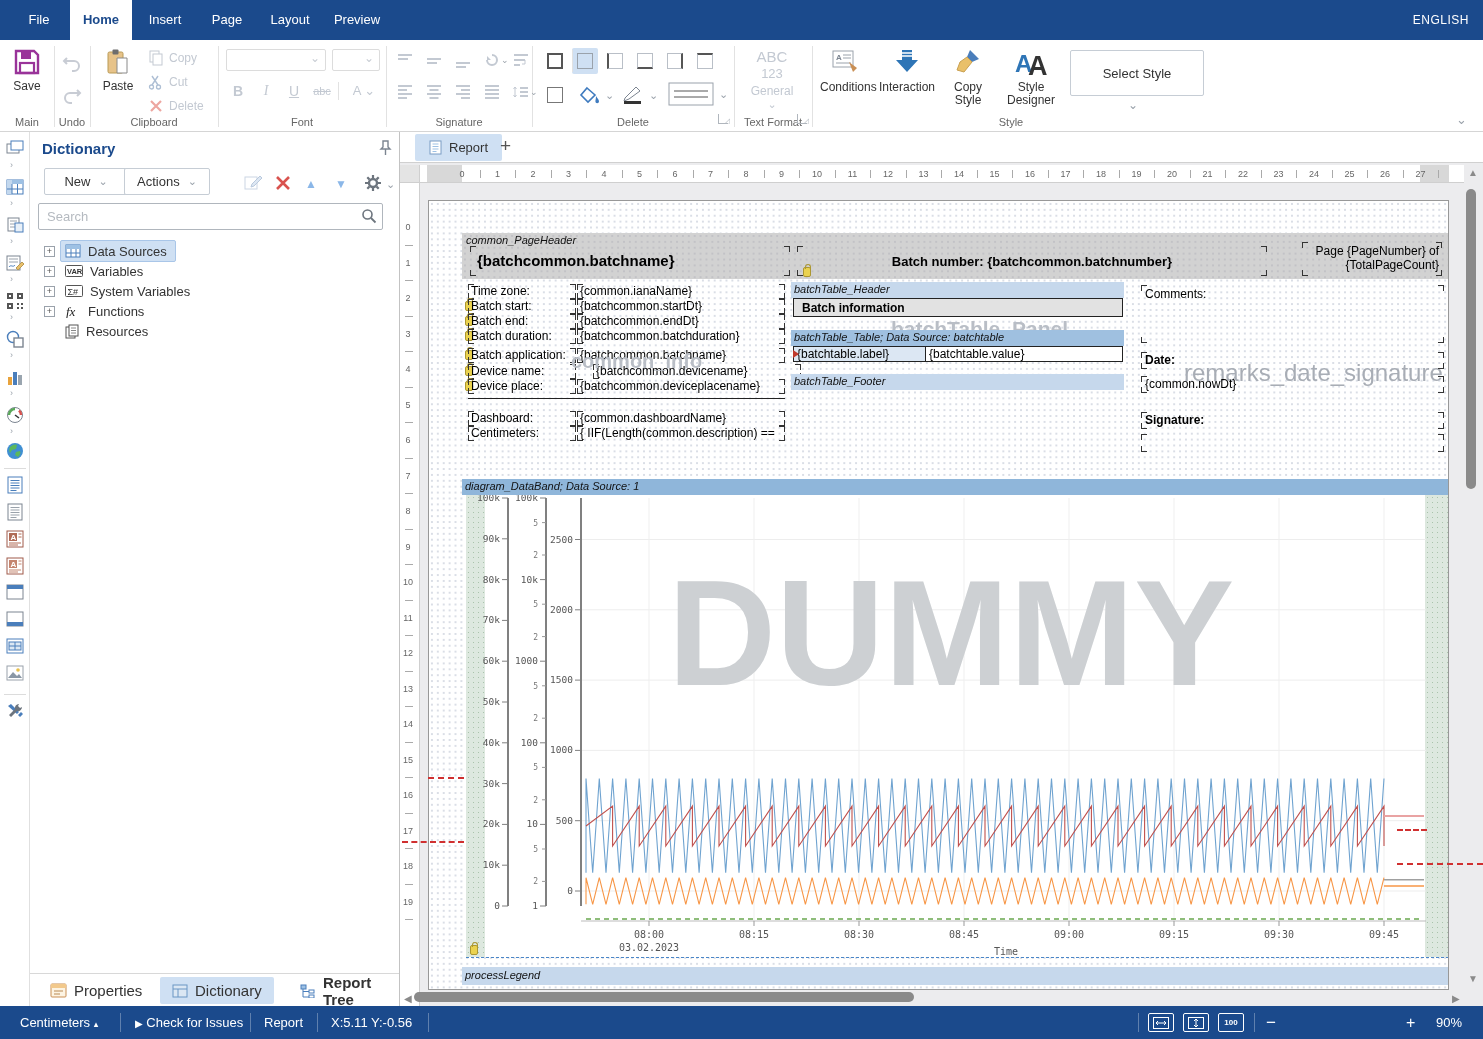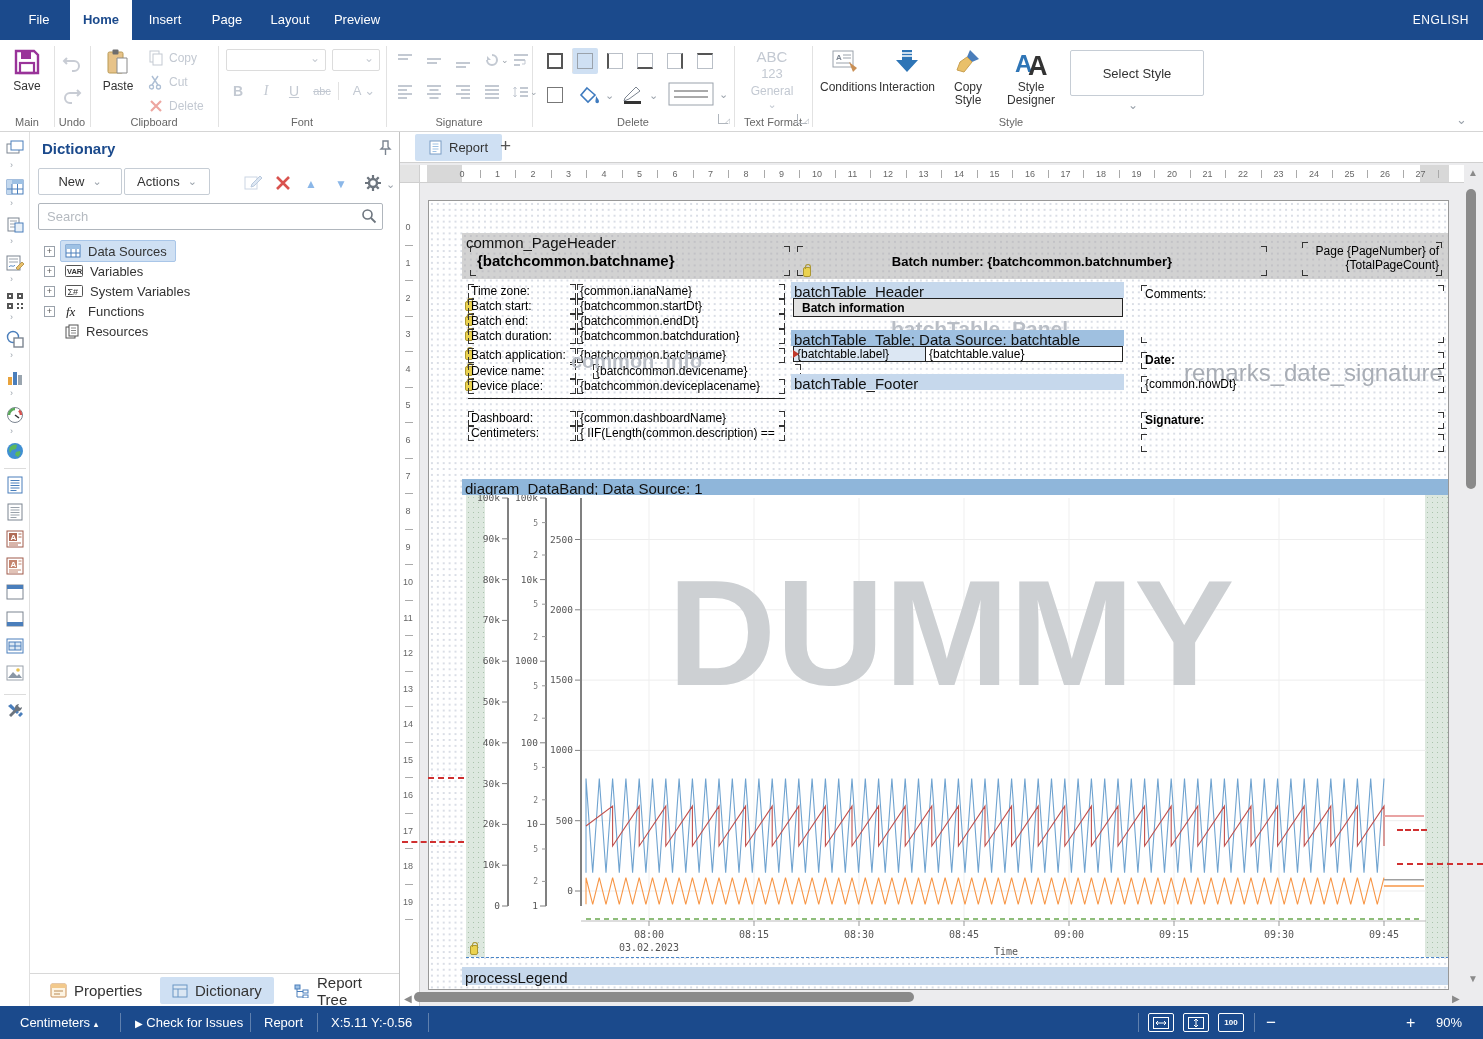--- a/index.html
+++ b/index.html
@@ -61,21 +61,21 @@
   .vruler { position:absolute; left:0; top:51px; width:20px; height:823px; background:#fff; border-right:1px solid #cfcfcf; overflow:hidden; }
   .ruler-corner { position:absolute; left:0; top:33px; width:20px; height:18px; background:#e4e4e4; border-right:1px solid #cfcfcf; border-bottom:1px solid #cfcfcf; }
   .rnum { position:absolute; font-size:9px; color:#666; }
   .rtickh { position:absolute; top:5px; width:1px; height:8px; background:#aaa; }
   .rtickv { position:absolute; left:5px; height:1px; width:8px; background:#aaa; }
   .rmargin { position:absolute; background:#d8d8d8; }
 
   .page { position:absolute; left:28px; top:68px; width:1021px; height:790px; background:#fff; border:1px solid #989898; overflow:hidden;
           background-image:radial-gradient(#dadee6 0.7px, transparent 0.8px); background-size:5.9px 5.9px; }
 
-  .band-label { font-size:15px; color:#111; }
+  .band-label { font-size:11px; color:#111;font-style:italic; }
   .wm { position:absolute; color:#b9bec6; font-weight:bold; white-space:nowrap; pointer-events:none; }
   .sel { background-image:
       linear-gradient(#333,#333),linear-gradient(#333,#333),
       linear-gradient(#333,#333),linear-gradient(#333,#333),
       linear-gradient(#333,#333),linear-gradient(#333,#333),
       linear-gradient(#333,#333),linear-gradient(#333,#333);
     background-repeat:no-repeat;
     background-size:6px 1px,1px 6px,6px 1px,1px 6px,6px 1px,1px 6px,6px 1px,1px 6px;
     background-position:left top,left top,right top,right top,left bottom,left bottom,right bottom,right bottom; }
   .lock { position:absolute; width:8px; height:10px; background:#ead24f; border:1px solid #ac9732; border-radius:2px; }
@@ -480,21 +480,21 @@
       </div>
 
     <div class="panel">
       <div class="p-title">Dictionary</div>
       <span class="abs" style="left:348px;top:8px;" id="pin-ic">
           <svg width="14" height="16" viewBox="0 0 14 16" xmlns="http://www.w3.org/2000/svg">
             <path d="M5 1h5v6l2 2H3l2-2z" fill="none" stroke="#7c8591" stroke-width="1.4"></path>
             <path d="M7.5 9v6" stroke="#7c8591" stroke-width="1.4"></path>
           </svg>
         </span>
-      <div class="tool-btn" style="left:8px;top:36px;width:84px;text-align:center;">
+      <div class="tool-btn" style="left:14px;top:36px;width:84px;text-align:center;">
         <span>New</span>
           <span class="chev">⌄</span>
       </div>
       <div class="tool-btn" style="left:94px;top:36px;width:86px;">
         <span>Actions</span>
           <span class="chev">⌄</span>
       </div>
       <span class="abs" style="left:214px;top:42px;" id="edit-ic">
           <svg width="18" height="18" viewBox="0 0 18 18" xmlns="http://www.w3.org/2000/svg">
             <rect x="1" y="3" width="12" height="12" fill="#fff" stroke="#ccd6e4"></rect>
@@ -601,21 +601,21 @@
           </div>
           <div class="p-tab active" style="left: 130px;">
             <span style="display: inline-block;">
               <svg width="16" height="14" viewBox="0 0 16 14" xmlns="http://www.w3.org/2000/svg">
                 <rect x="1" y="1" width="14" height="12" fill="#dbe7f3" stroke="#6b96c4"></rect>
                 <path d="M1 5h14M6 5v8" stroke="#6b96c4"></path>
               </svg>
             </span>
             <span>Dictionary</span>
           </div>
-          <div class="p-tab" style="left: 252px;">
+          <div class="p-tab" style="left: 258px; font-weight: bold;">
             <span style="display: inline-block;">
               <svg width="16" height="14" viewBox="0 0 16 14" xmlns="http://www.w3.org/2000/svg">
                 <rect x="1" y="1" width="5" height="4" fill="#9ec1e4" stroke="#4a7ebb"></rect>
                 <rect x="9" y="6" width="5" height="3" fill="#fff" stroke="#4a7ebb"></rect>
                 <rect x="9" y="11" width="5" height="3" fill="#fff" stroke="#4a7ebb"></rect>
                 <path d="M3 5v8h6M3 7.5h6" fill="none" stroke="#4a7ebb"></path>
               </svg>
             </span>
             <span>Report Tree</span>
           </div>

